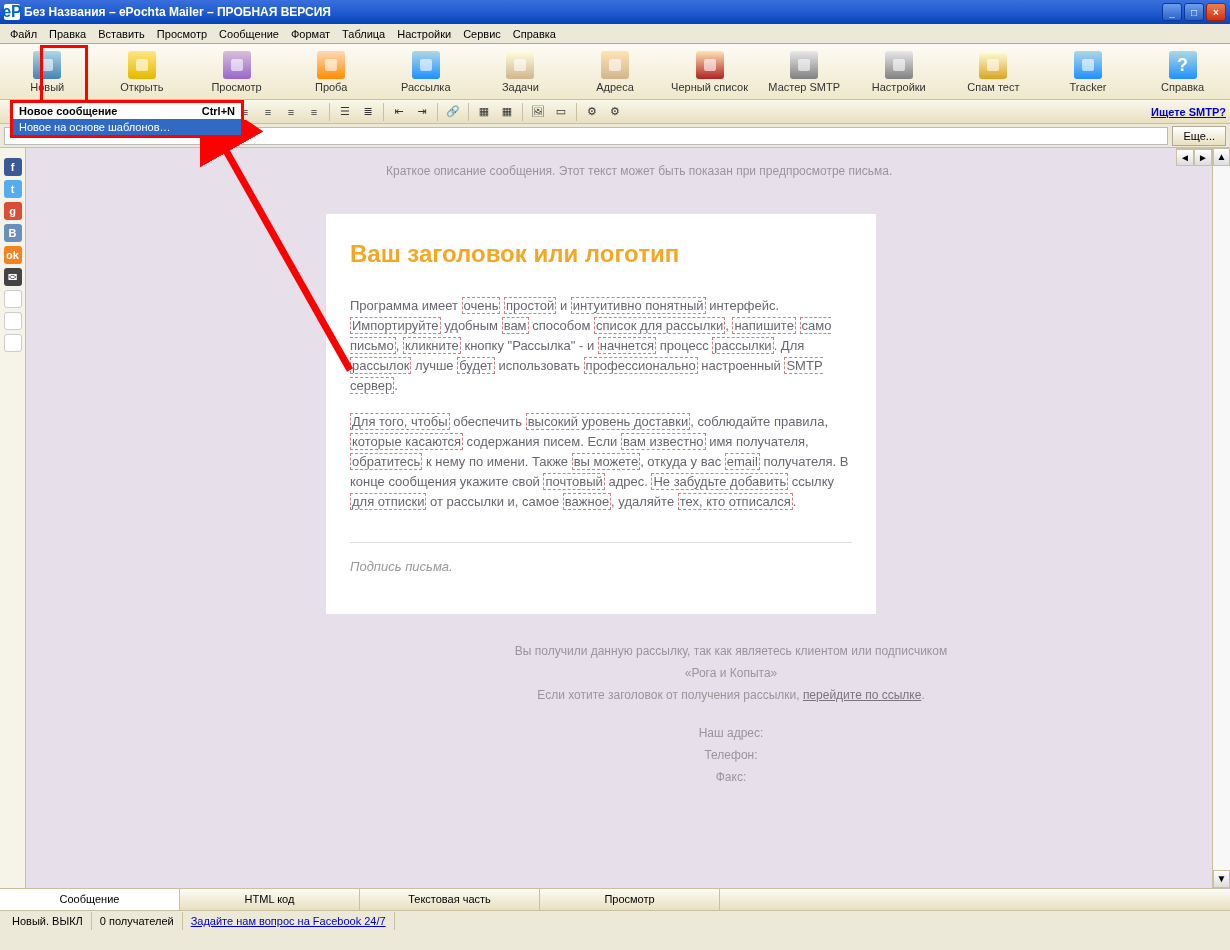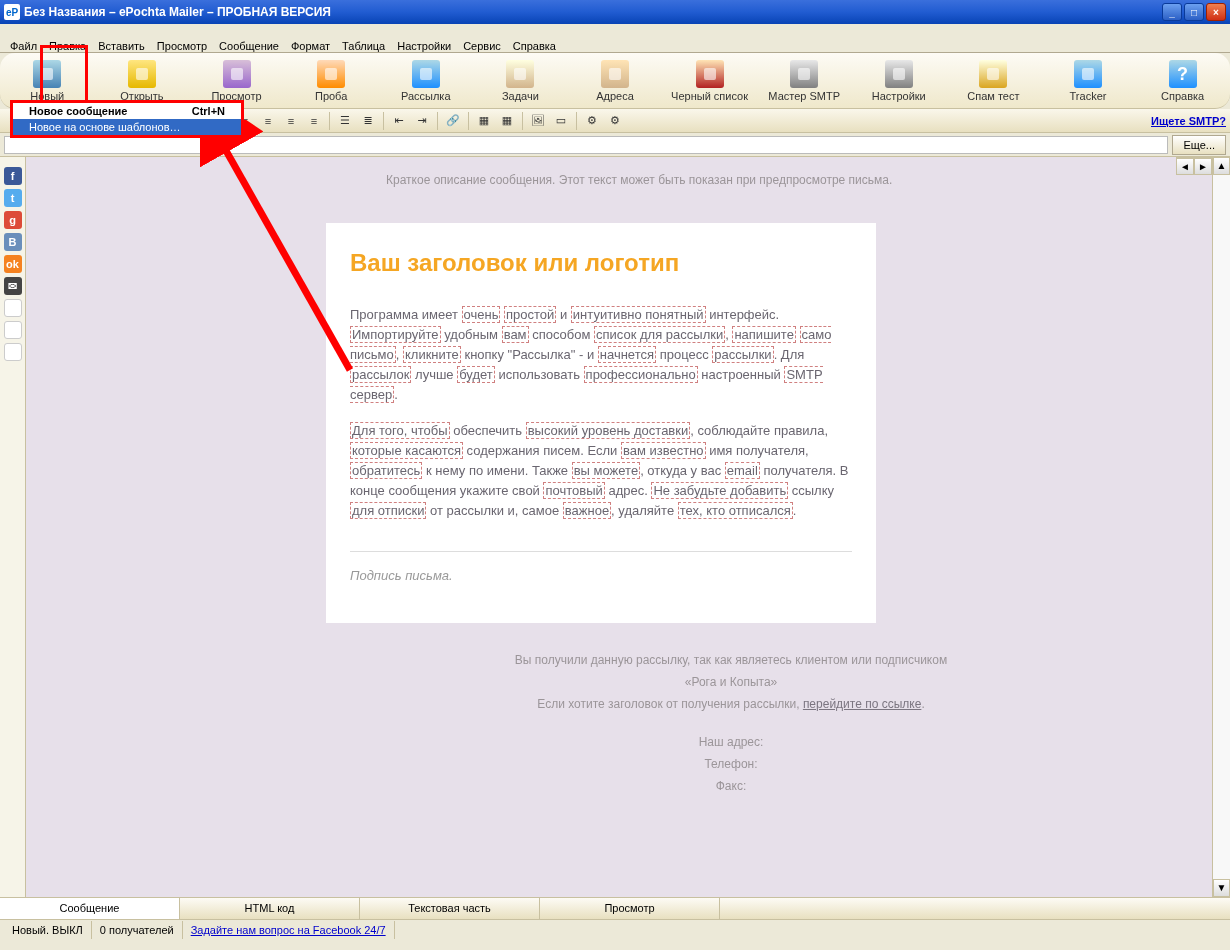--- a/index.html
+++ b/index.html
@@ -1,30 +1,30 @@
 <!DOCTYPE html>
 <html><head>
 <meta charset="utf-8">
 <style>
 * { margin:0; padding:0; box-sizing:border-box; font-family:Tahoma,Arial,sans-serif; }
 body { width:1230px; height:950px; background:#ece9d8; overflow:hidden; }
 
 
 .titlebar { height:24px; background:linear-gradient(to bottom,#3a6fdc,#215cd1 50%,#0843b5); display:flex; align-items:center; padding:0 4px; color:#fff; font-size:12px; font-weight:bold; }
-.titlebar .icon { width:16px; height:16px; background:#fff; margin-right:4px; border-radius:2px; display:flex; align-items:center; justify-content:center; font-size:10px; color:#06c; }
+.titlebar .icon { width:16px; height:16px; background:#fff; margin-right:4px; border-radius:2px; display:flex; align-items:center; justify-content:center; font-size:16px; color:#06c; }
 .titlebar .spacer { flex:1; }
 .titlebar .winbtn { width:20px; height:18px; margin-left:2px; background:linear-gradient(to bottom,#6ca0f0,#2b5fc5); border:1px solid #0a3a99; border-radius:3px; display:flex; align-items:center; justify-content:center; color:#fff; font-size:10px; font-weight:bold; }
 .titlebar .winbtn.close { background:linear-gradient(to bottom,#f08050,#d03015); border-color:#a02000; }
 
 
-.menubar { height:20px; background:#ece9d8; border-bottom:1px solid #b0a890; display:flex; padding:14px 4px; font-size:11px; }
+.menubar { height:20px; background:#ece9d8; border-bottom:1px solid #b0a890; display:flex; padding:2px 4px; font-size:11px; }
 .menubar .item { padding:2px 6px; }
 
 
-.toolbar { height:56px; background:linear-gradient(to bottom,#fdfbf5,#efe8cb); border-bottom:1px solid #c8c0a0; display:flex; align-items:center; padding:12px 0;border-radius:15px; }
+.toolbar { height:56px; background:linear-gradient(to bottom,#fdfbf5,#efe8cb); border-bottom:1px solid #c8c0a0; display:flex; align-items:center; padding:12px 0; }
 .toolbar .btn { flex:1; min-width:70px; max-width:110px; height:52px; display:flex; flex-direction:column; align-items:center; justify-content:center; font-size:11px; color:#333; cursor:pointer; }
 .toolbar .btn.first { position:relative; }
 .toolbar .btn .ico { width:28px; height:28px; margin-bottom:2px; border-radius:3px; }
 
 
 .i-new{background:linear-gradient(#add8e6,#4682b4)}
 .i-open{background:linear-gradient(#ffe680,#e6b800)}
 .i-save{background:linear-gradient(#d8bfd8,#9966cc)}
 .i-test{background:linear-gradient(#ffdab9,#ff8c00)}
 .i-send{background:linear-gradient(#add8e6,#1e90ff)}
@@ -34,21 +34,21 @@
 .i-smtp{background:linear-gradient(#e8e8e8,#808080)}
 .i-set{background:linear-gradient(#e8e8e8,#808080)}
 .i-spam{background:linear-gradient(#ffffe0,#daa520)}
 .i-track{background:linear-gradient(#add8e6,#1e90ff)}
 .i-help{background:linear-gradient(#add8e6,#1e90ff);border-radius:50%}
 .i-new::after,.i-open::after,.i-save::after,.i-test::after,.i-send::after,.i-task::after,.i-addr::after,.i-black::after,.i-smtp::after,.i-set::after,.i-spam::after,.i-track::after{content:"";display:block;width:12px;height:12px;margin:8px auto;background:rgba(255,255,255,.6);border-radius:2px}
 .i-help::after{content:"?";display:block;color:#fff;font-weight:bold;text-align:center;line-height:28px;font-size:18px}
 
 
 .dropdown-box { position:absolute; top:100px; left:10px; width:234px; border:3px solid red; background:#fff; z-index:50; font-size:11px; }
-.dropdown-box .row { display:flex; padding:2px 16px; }
+.dropdown-box .row { display:flex; padding:2px 6px; }
 .dropdown-box .row.bold { font-weight:bold; }
 .dropdown-box .row.sel { background:#316ac5; color:#fff; }
 .dropdown-box .row .r { margin-left:auto; }
 .arrow-box { position:absolute; top:45px; left:40px; width:48px; height:60px; border:3px solid red; z-index:49; }
 .arrow-svg { position:absolute; top:120px; left:200px; z-index:48; pointer-events:none; }
 
 
 .formatbar { height:24px; background:linear-gradient(to bottom,#faf7eb,#e8e0c0); border-bottom:1px solid #c8c0a0; display:flex; align-items:center; padding:0 4px; font-size:11px; gap:3px; }
 .formatbar .fbtn { width:20px; height:20px; display:flex; align-items:center; justify-content:center; border:1px solid transparent; color:#333; }
 .formatbar .sep { width:1px; height:18px; background:#c8c0a0; margin:0 2px; }

